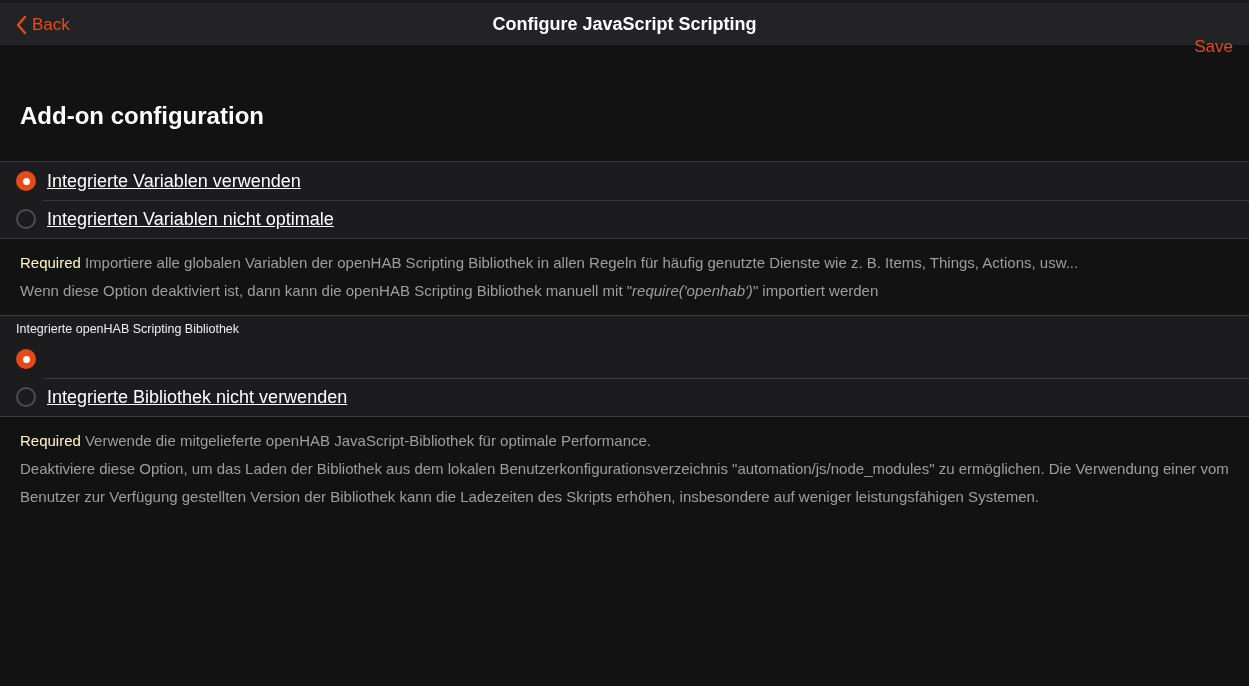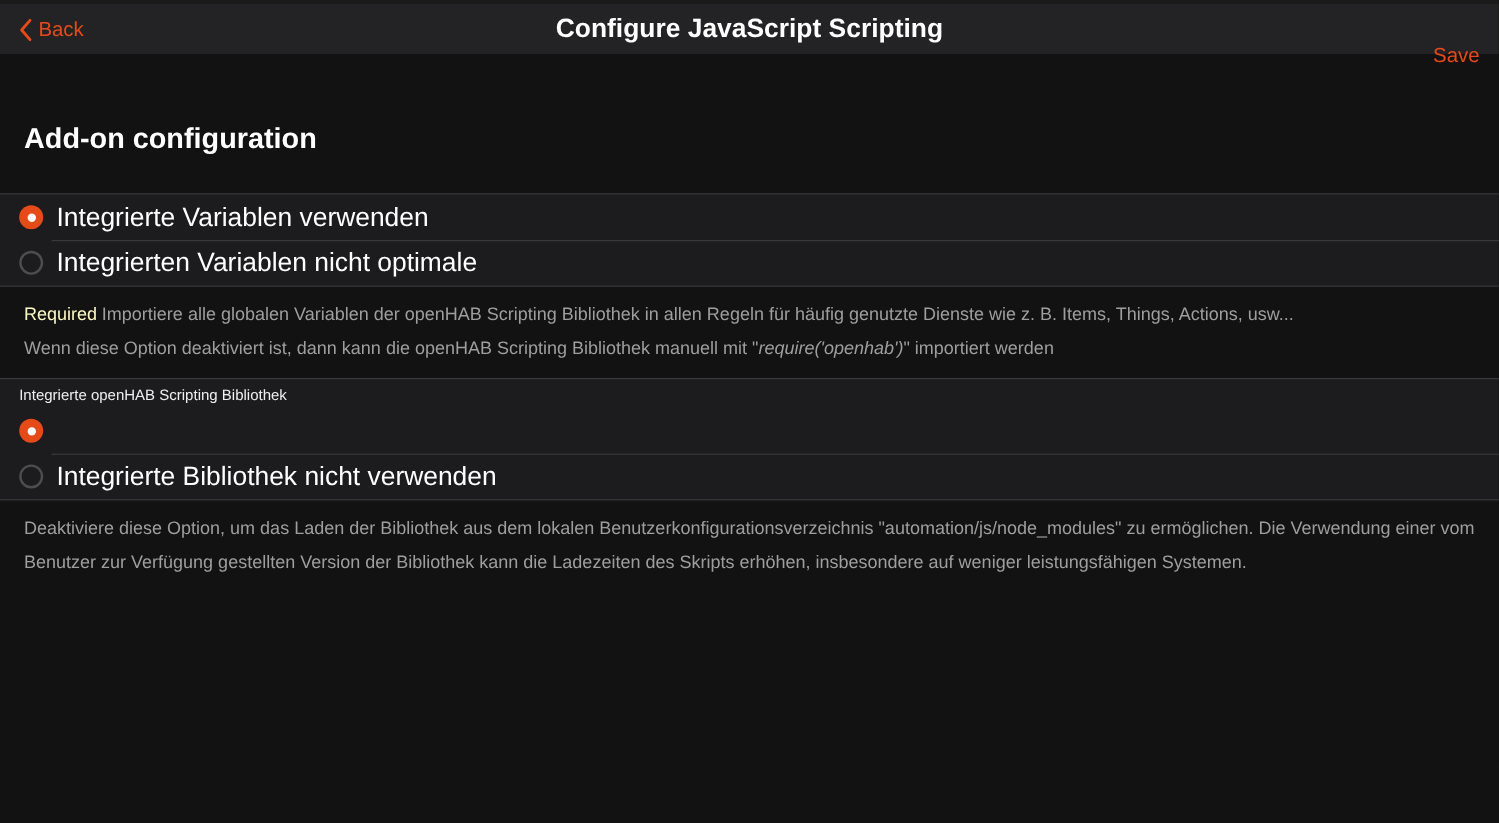--- a/index.html
+++ b/index.html
@@ -27,21 +27,21 @@
     padding:0 16px;position:relative;
   }
   .nav-back{
     display:flex;align-items:center;gap:5px;
     color:var(--accent);font-size:17px;line-height:1;
     cursor:pointer;z-index:2;
   }
   .nav-back svg{display:block;margin-top:1px;}
   .nav-title{
     position:absolute;left:0;right:0;text-align:center;
-    font-size:22px;font-weight:700;color:#fff;
+    font-size:18px;font-weight:700;color:#fff;
     pointer-events:none;z-index:1;
   }
   .nav-save{color:var(--accent);font-size:17px;cursor:pointer;z-index:2;margin-top:46px;}
   
   .page-heading{
     margin:0;padding:57px 20px 31px;
     font-size:24px;font-weight:700;color:#fff;line-height:28px;
   }
   .param-list{
     background:var(--list_bg);
@@ -63,21 +63,21 @@
   .radio{
     width:20px;height:20px;border-radius:50%;
     border:2px solid #4d4d50;flex:0 0 auto;position:relative;
   }
   .radio.checked{border:none;background:var(--accent);}
   .radio.checked::after{
     content:"";position:absolute;left:50%;top:50%;
     width:7px;height:7px;margin:-3.5px 0 0 -3.5px;
     border-radius:50%;background:#fff;
   }
-  .radio-label{margin-left:11px;font-size:22px;color:#fff;}
+  .radio-label{margin-left:11px;font-size:18px;color:#fff;text-decoration:underline;}
   .param-desc{
     padding:10px 20px 10px;
     font-size:15px;line-height:28px;color:var(--desc);
   }
   .desc-line{min-height:28px;}
   .required{font-weight:400;color:#fef9c3;margin-right:4px;}
   .inline-code{font-style:italic;}
 </style>
 </head>
 <body>
@@ -123,15 +123,18 @@
   <div class="radio-row">
     <span class="radio checked"></span>
   </div>
   <div class="radio-row">
     <span class="radio"></span>
     <span class="radio-label">Integrierte Bibliothek nicht verwenden</span>
   </div>
 </div>
 <div class="param-desc">
   <div class="desc-line">
+    <span class="required">Required</span><span>Verwende die mitgelieferte openHAB JavaScript-Bibliothek für optimale Performance.</span>
+  </div>
+  <div class="desc-line">
     <span>Deaktiviere diese Option, um das Laden der Bibliothek aus dem lokalen Benutzerkonfigurationsverzeichnis "automation/js/node_modules" zu ermöglichen. Die Verwendung einer vom Benutzer zur Verfügung gestellten Version der Bibliothek kann die Ladezeiten des Skripts erhöhen, insbesondere auf weniger leistungsfähigen Systemen.</span>
   </div>
 </div>
 
 </body></html>

